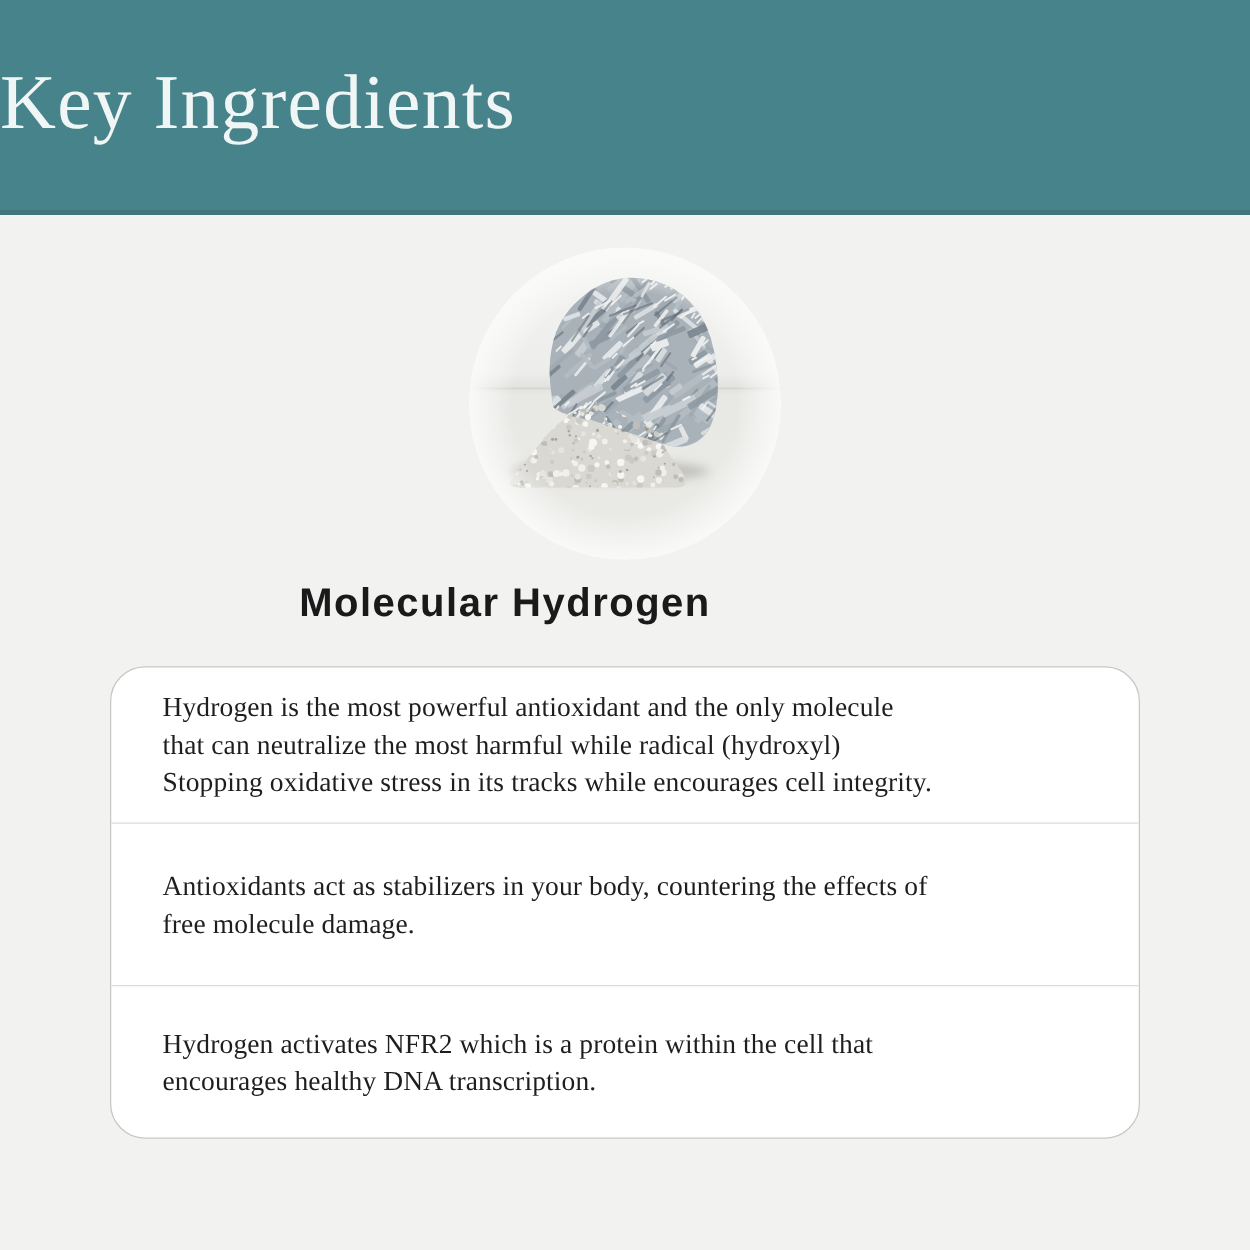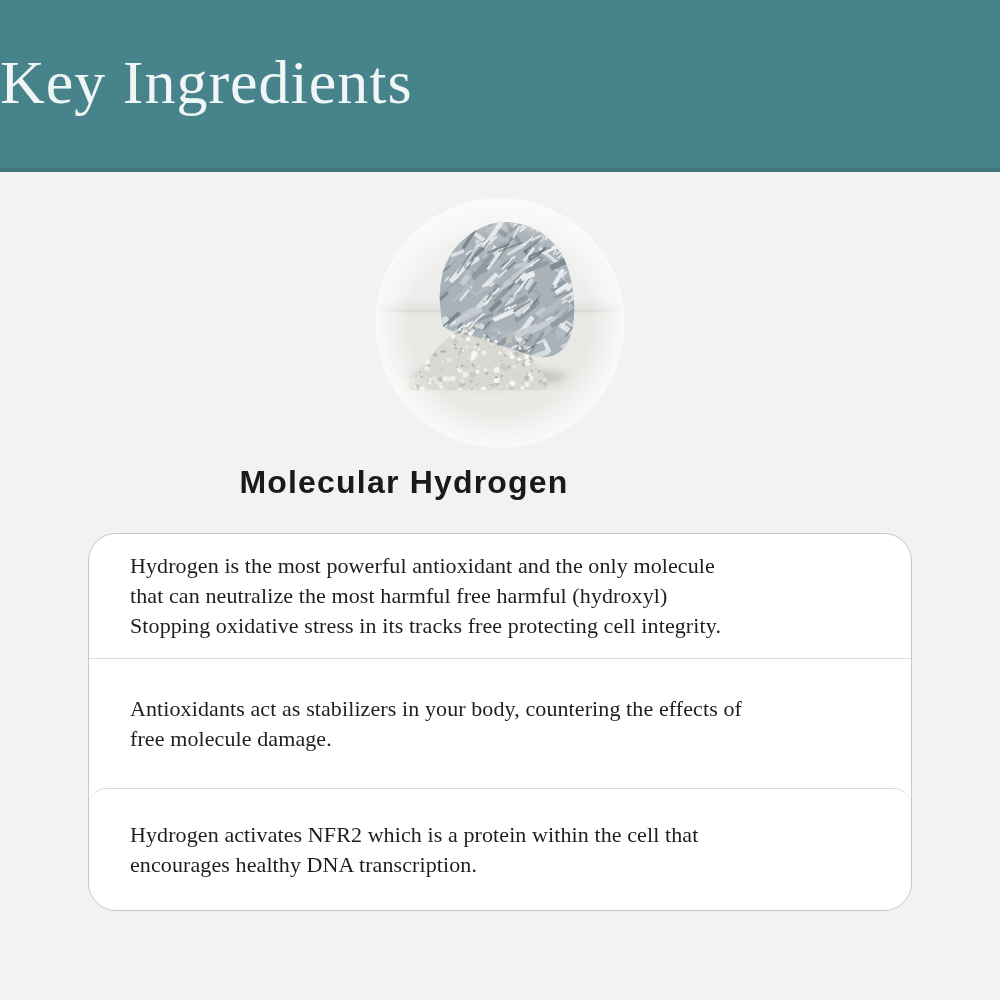--- a/index.html
+++ b/index.html
@@ -65,21 +65,21 @@
     overflow:hidden;
   }
   .fact-row{
     display:flex;flex-direction:column;justify-content:center;
     padding:0 36px 0 41px;
     flex:0 0 auto;
     font-family:Liberation Serif, serif;
   }
   .fact-row.r1{height:124px;}
   .fact-row.r2{height:130px;border-top:1px solid var(--divider);}
-  .fact-row.r3{height:122px;border-top:1px solid var(--divider);border-radius:17px;}
+  .fact-row.r3{height:122px;border-top:1px solid var(--divider);}
   .fact-line{
     font-size:22px;
     line-height:30px;
     color:var(--ink);
     white-space:nowrap;
     letter-spacing:0.1px;
   }
 </style>
 </head>
 <body>
@@ -742,22 +742,22 @@
         <rect x="0" y="0" width="250" height="250" fill="url(#rimGrad)"></rect>
       </g>
     </svg>
   </div>
 
   <h2 class="ingredient-name">Molecular Hydrogen</h2>
 
   <section class="card">
     <div class="fact-row r1">
       <div class="fact-line">Hydrogen is the most powerful antioxidant and the only molecule</div>
-      <div class="fact-line">that can neutralize the most harmful free harmful (hydroxyl)</div>
-      <div class="fact-line">Stopping oxidative stress in its tracks free protecting cell integrity.</div>
+      <div class="fact-line">that can neutralize the most harmful while radical (hydroxyl)</div>
+      <div class="fact-line">Stopping oxidative stress in its tracks while encourages cell integrity.</div>
     </div>
     <div class="fact-row r2">
       <div class="fact-line">Antioxidants act as stabilizers in your body, countering the effects of</div>
       <div class="fact-line">free molecule damage.</div>
     </div>
     <div class="fact-row r3">
       <div class="fact-line">Hydrogen activates NFR2 which is a protein within the cell that</div>
       <div class="fact-line">encourages healthy DNA transcription.</div>
     </div>
   </section>

